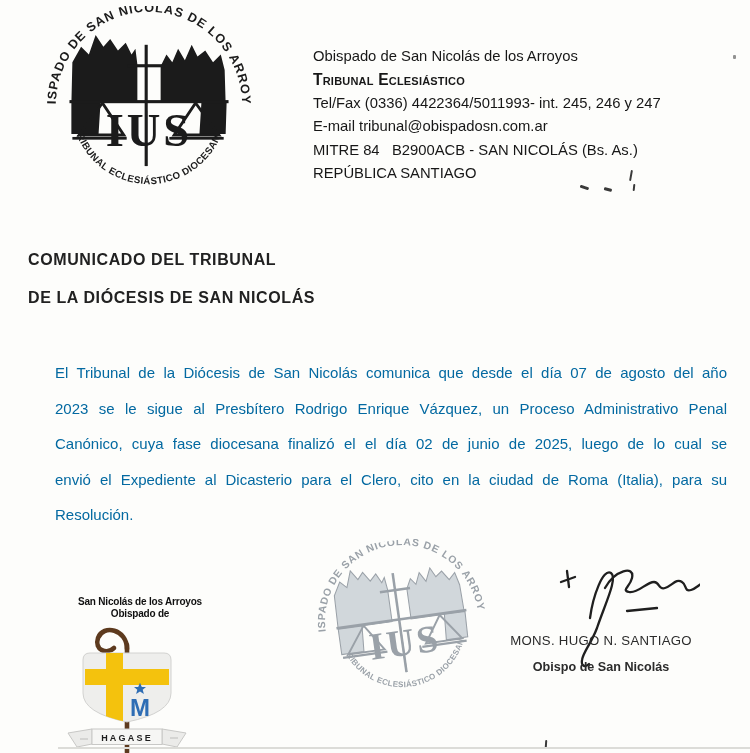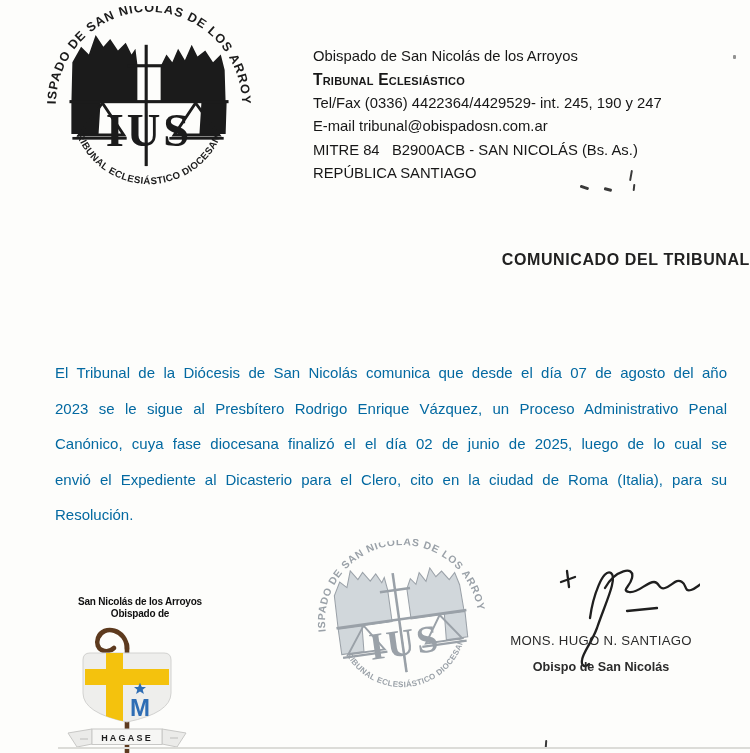--- a/index.html
+++ b/index.html
@@ -28,21 +28,21 @@
   .seal-gray .blob{fill:#ccd2d7;stroke:currentColor;stroke-width:1.3;}
   .seal-gray .tri{stroke-width:2.4;}
 
   
   .letterhead{position:absolute;left:313px;top:45px;font-size:14.8px;
     line-height:23.4px;color:#171717;}
   .lh-line{white-space:pre-wrap;}
   .lh-tribunal{font-weight:700;font-variant:small-caps;font-size:15.6px;letter-spacing:.2px;}
 
   
-  .doc-title{position:absolute;left:0;right:0;top:251px;text-align:right;
+  .doc-title{position:absolute;left:0;right:0;top:251px;text-align:left;
     padding-left:28px;font-weight:700;font-size:16px;letter-spacing:.6px;color:#212121;}
   .doc-title .t2{margin-top:20px;}
 
   
   .body-text{position:absolute;left:55px;width:672px;top:363px;
     font-size:15px;color:#0369a1;}
   .body-line{line-height:20px;margin-bottom:15.5px;text-align:justify;text-align-last:justify;}
   .body-line.last{text-align-last:left;}
 
   
@@ -94,35 +94,36 @@
     <path class="tri" d="M 158,100 L 136,133 L 182,133 Z"></path>
     <rect class="solid" x="31" y="135" width="56" height="2.8"></rect>
     <rect class="solid" x="131" y="135" width="56" height="2.8"></rect>
     <text class="ius" x="110" y="144">IUS</text>
     <rect class="solid" x="106.3" y="108" width="1.8" height="57"></rect>
   </svg>
 
   <div class="letterhead">
     <div class="lh-line">Obispado de San Nicolás de los Arroyos</div>
     <div class="lh-line lh-tribunal">Tribunal Eclesiástico</div>
-    <div class="lh-line">Tel/Fax (0336) 4422364/4429529- int. 245, 190 y 247</div>
+    <div class="lh-line">Tel/Fax (0336) 4422364/5011993- int. 245, 246 y 247</div>
     <div class="lh-line">E-mail tribunal@obispadosn.com.ar</div>
     <div class="lh-line">MITRE 84   B2900ACB - SAN NICOLÁS (Bs. As.)</div>
     <div class="lh-line">REPÚBLICA SANTIAGO</div>
   </div>
 
   <span class="mark" style="left:580px;top:186px;width:9px;height:2.5px;transform:rotate(18deg);"></span>
   <span class="mark" style="left:604px;top:188px;width:8px;height:2.5px;transform:rotate(14deg);"></span>
   <span class="mark" style="left:630px;top:170px;width:2.2px;height:11px;transform:rotate(10deg);"></span>
   <span class="mark" style="left:633px;top:184px;width:2px;height:7px;transform:rotate(6deg);"></span>
   <span class="mark" style="left:733px;top:55px;width:3px;height:4px;opacity:.55;"></span>
   <span class="mark" style="left:545px;top:740px;width:2.2px;height:8px;transform:rotate(4deg);"></span>
 
   <div class="doc-title">
     <div class="t1">COMUNICADO DEL TRIBUNAL</div>
+    <div class="t2">DE LA DIÓCESIS DE SAN NICOLÁS</div>
   </div>
 
   <div class="body-text">
     <div class="body-line">El Tribunal de la Diócesis de San Nicolás comunica que desde el día 07 de agosto del año</div>
     <div class="body-line">2023 se le sigue al Presbítero Rodrigo Enrique Vázquez, un Proceso Administrativo Penal</div>
     <div class="body-line">Canónico, cuya fase diocesana finalizó el el día 02 de junio de 2025, luego de lo cual se</div>
     <div class="body-line">envió el Expediente al Dicasterio para el Clero, cito en la ciudad de Roma (Italia), para su</div>
     <div class="body-line last">Resolución.</div>
   </div>
 

